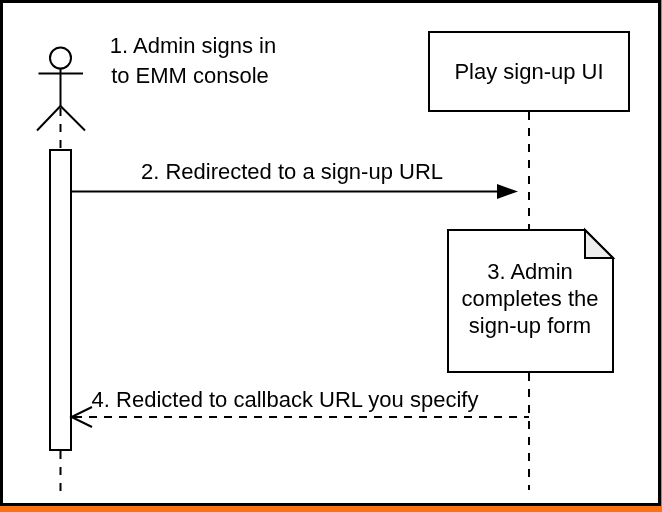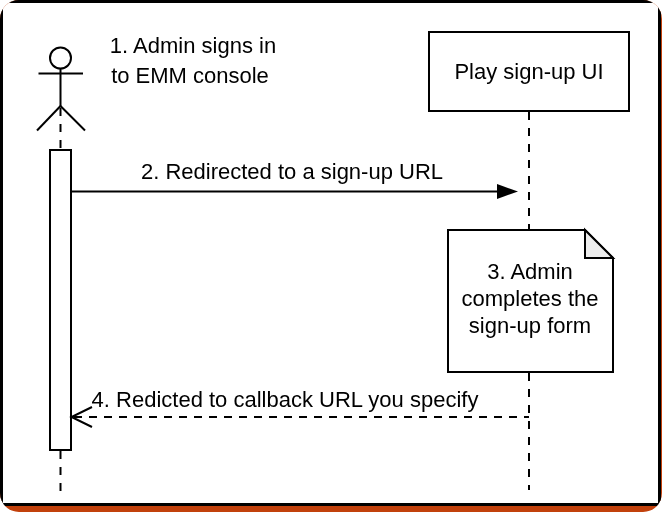--- a/index.html
+++ b/index.html
@@ -1,22 +1,21 @@
 <!DOCTYPE html>
 <html><head>
 <meta charset="utf-8">
 <style>
   html, body { margin: 0; padding: 0; background: #ffffff; }
   .stage {
     width: 662px;
     height: 512px;
     position: relative;
-    background: #c2410c;
+    background: #f97316;
     overflow: hidden;
-    border-radius: 19px;
   }
   svg { display: block; }
   .dlabel {
     font-family: "Liberation Sans", "DejaVu Sans", sans-serif;
     font-size: 22px;
     fill: #000000;
   }
 </style>
 </head>
 <body>

